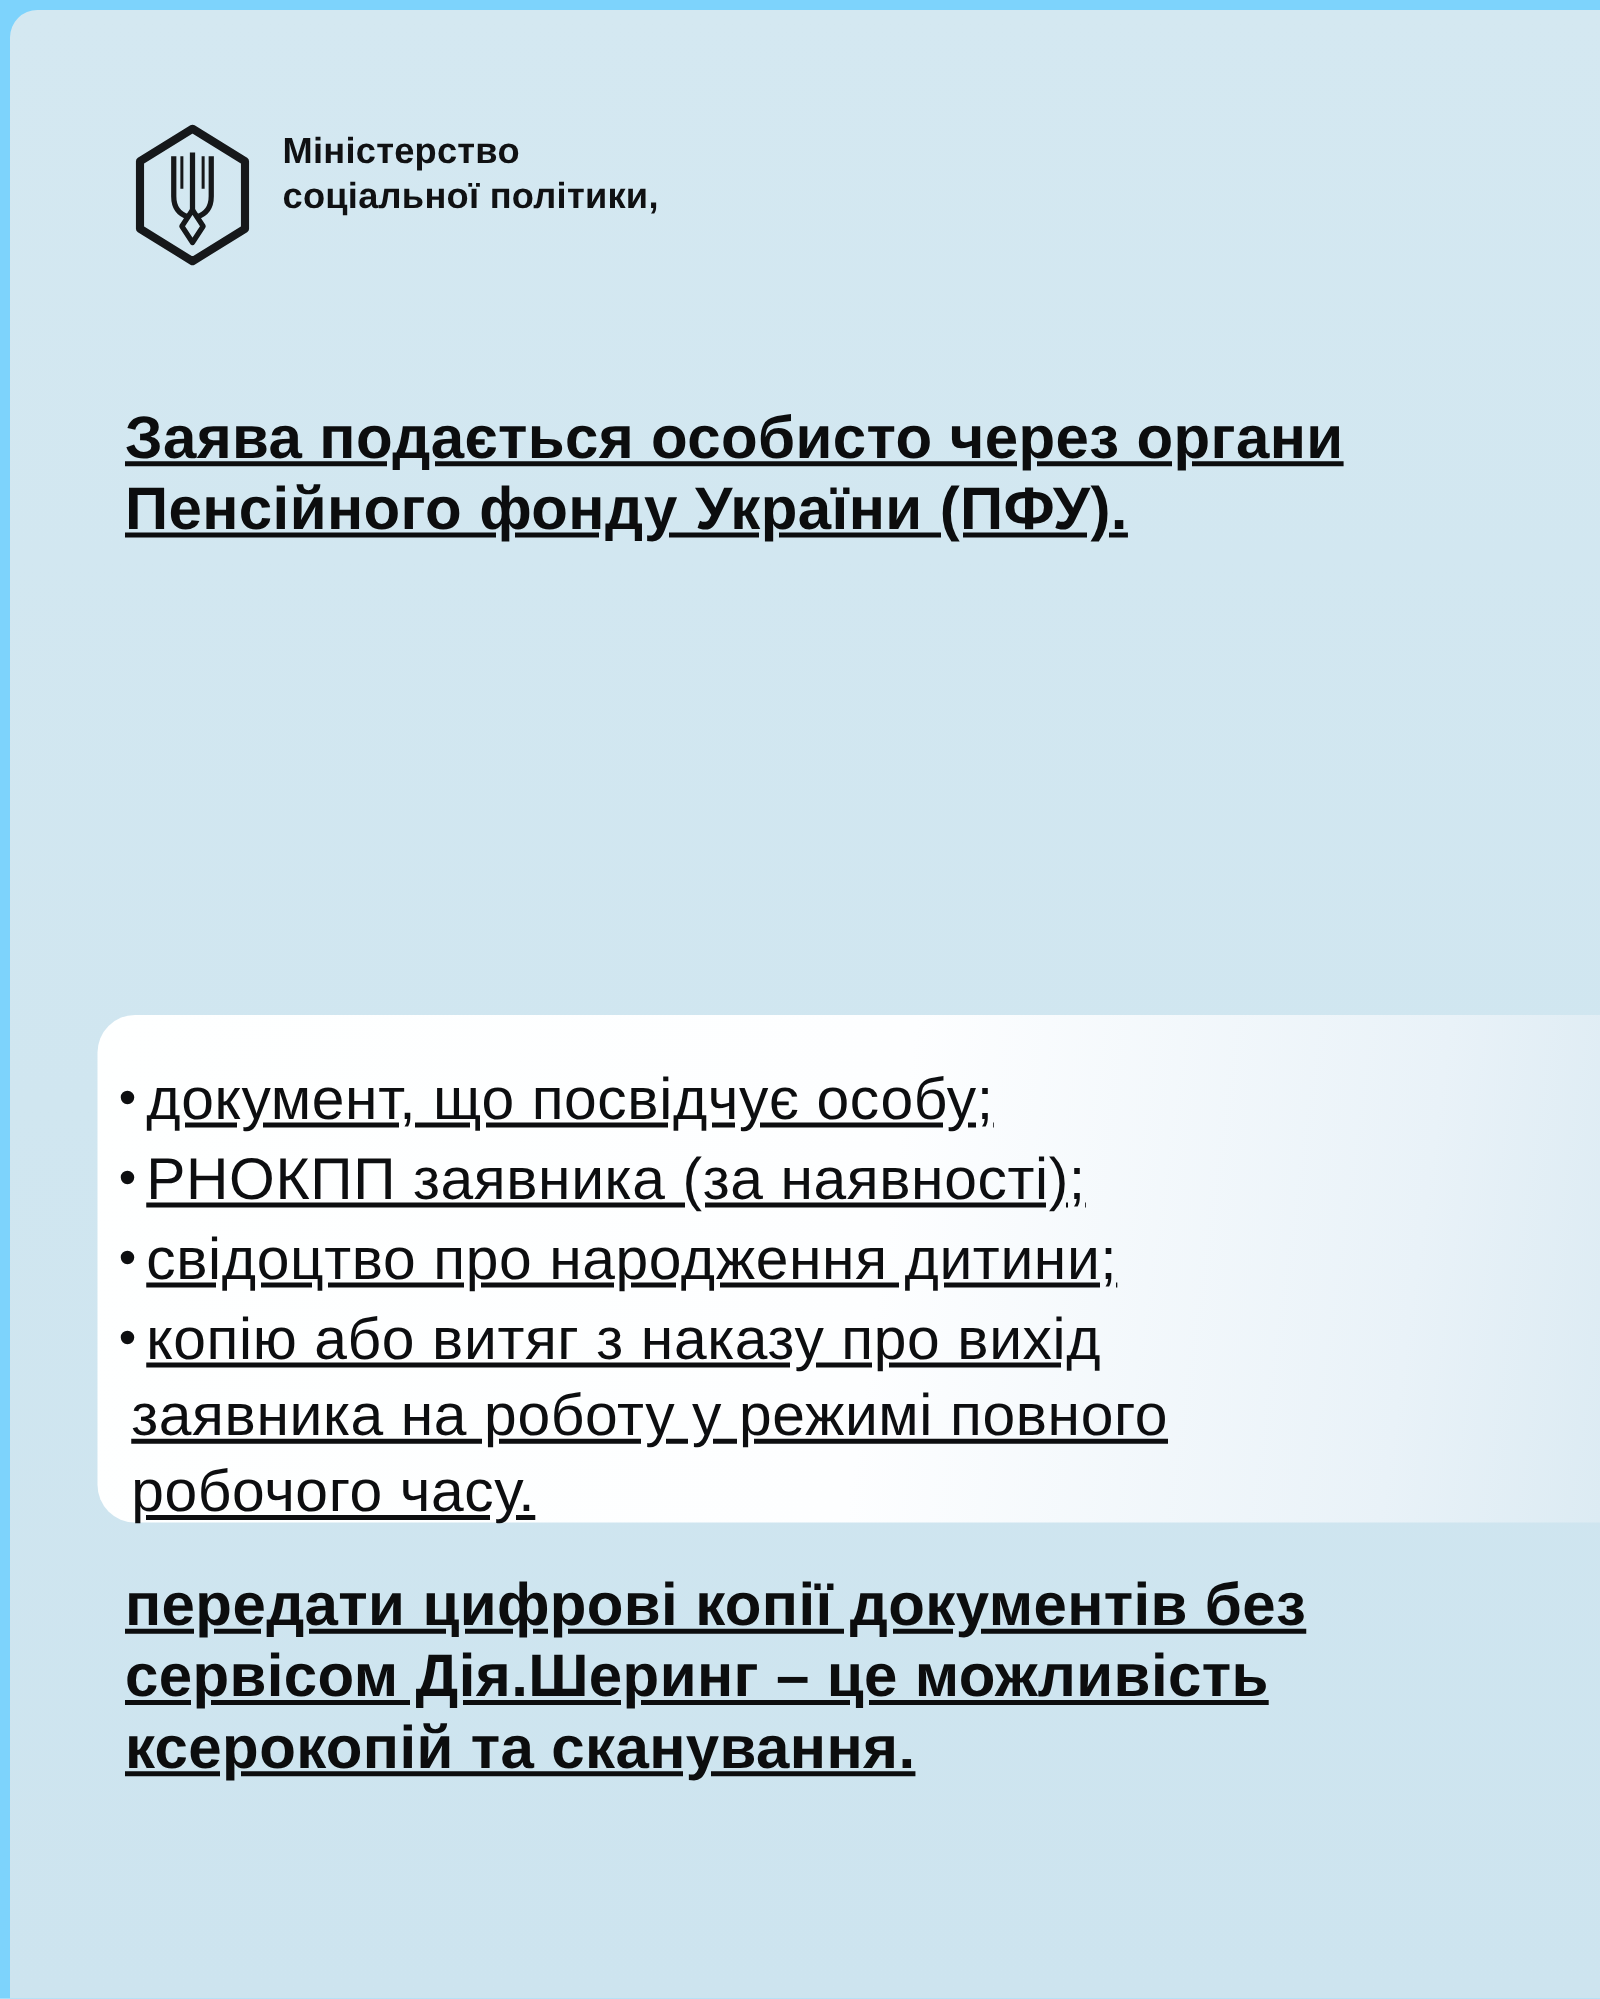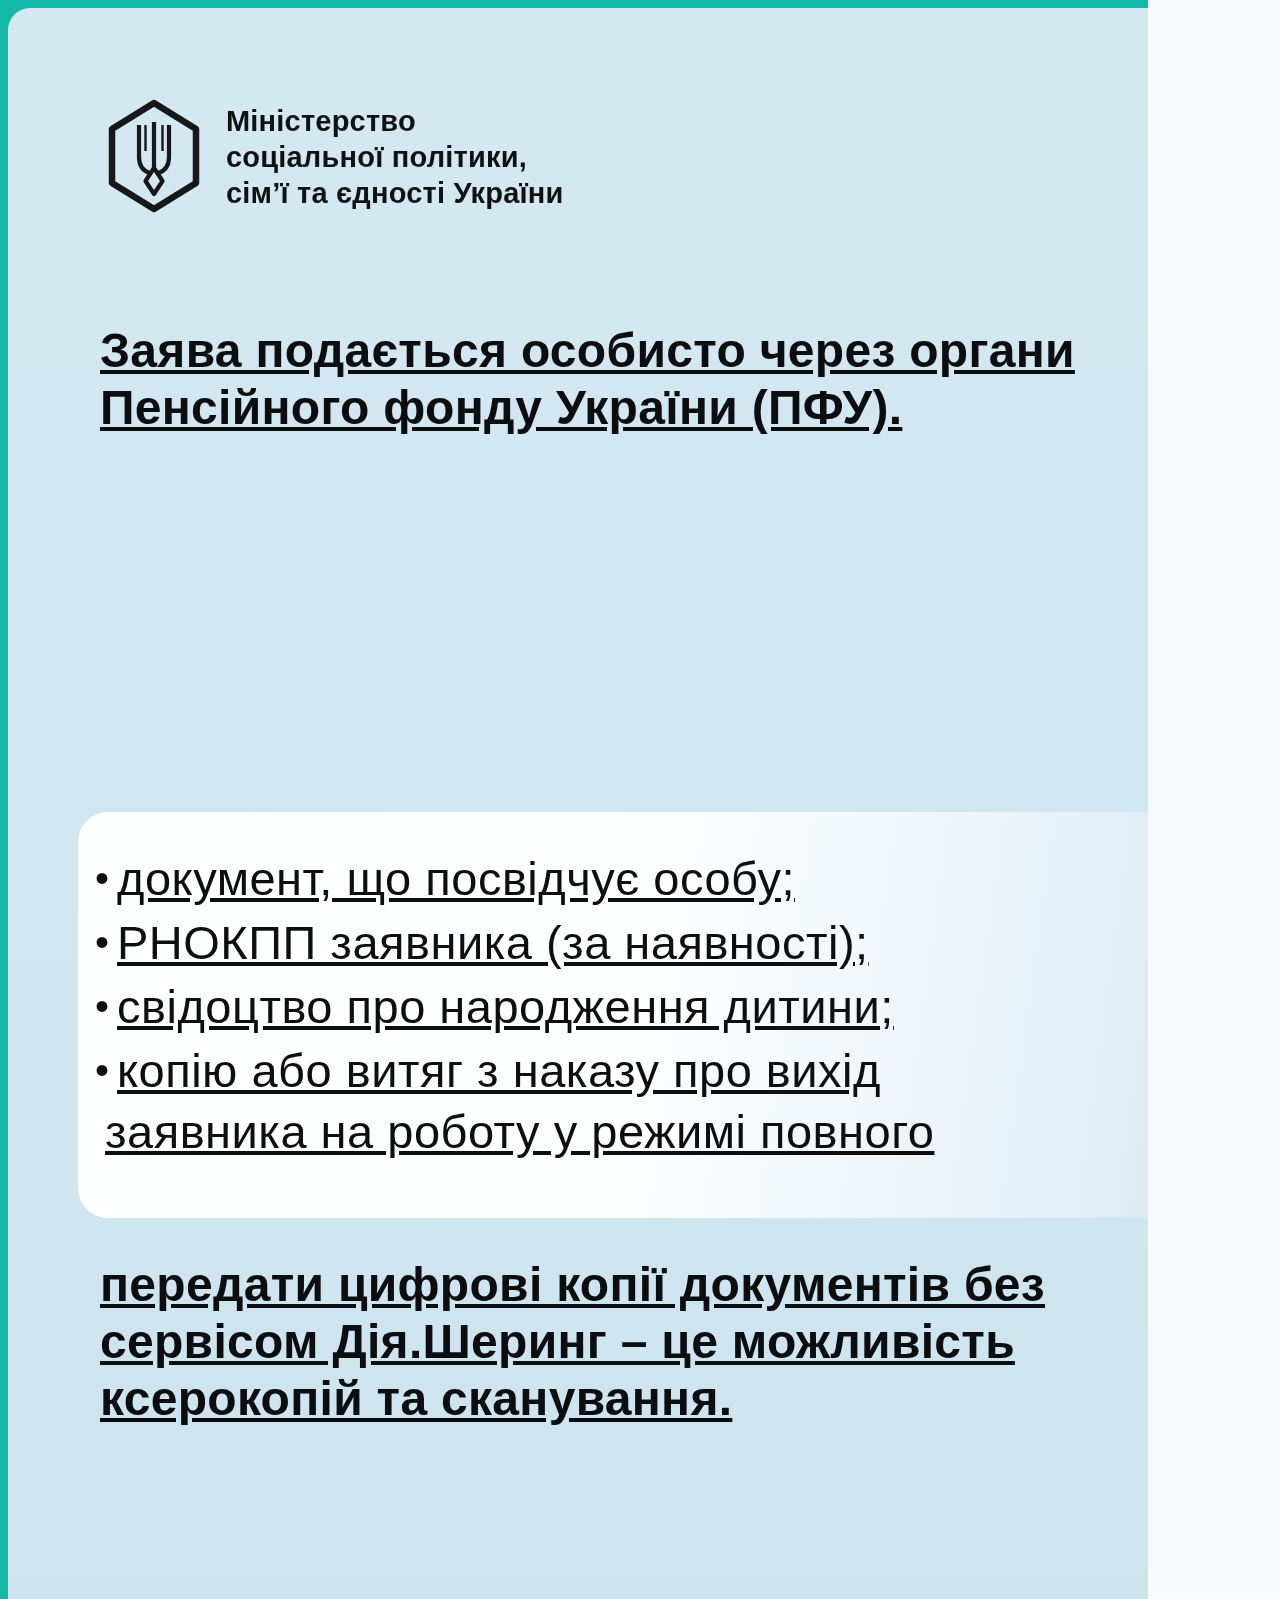--- a/index.html
+++ b/index.html
@@ -4,22 +4,22 @@
 <style>
   html, body { margin: 0; padding: 0; }
   body {
     width: 1280px; height: 1599px;
     background: #f7fafc;
     font-family: "Liberation Sans", sans-serif;
     -webkit-font-smoothing: antialiased;
   }
   .page {
     position: relative;
-    width: 1148px; height: 1599px;
-    background: #14b8a6;
+    width: 1280px; height: 1599px;
+    background: #7dd3fc;
     overflow: hidden;
   }
   .panel {
     position: absolute;
     top: 8px; left: 8px; right: 0; bottom: 0;
     background: linear-gradient(180deg, #d4e8f1 0%, #d0e6f0 55%, #cde4ef 100%);
     border-top-left-radius: 22px;
     overflow: hidden;
   }
   
@@ -101,21 +101,20 @@
             <path d="M46 23 V71"></path>
             <path d="M46 69 L54.5 82 L46 95 L37.5 82 Z"></path>
             <path d="M37.5 26 V52" stroke-width="2.4"></path>
             <path d="M54.5 26 V52" stroke-width="2.4"></path>
           </g>
         </g>
       </svg>
       <div class="logo-text">
         <div>Міністерство</div>
         <div>соціальної політики,</div>
-        <div>сім’ї та єдності України</div>
       </div>
     </div>
 
     <div class="para p1">
       <div>Заява подається особисто через органи</div>
       <div>Пенсійного фонду України (ПФУ).</div>
     </div>
 
 
 
@@ -140,20 +139,21 @@
         <div class="lines">
           <div>свідоцтво про народження дитини;</div>
         </div>
       </div>
 
       <div class="bullet">
         <span class="dot">•</span>
         <div class="lines">
           <div>копію або витяг з наказу про вихід</div>
           <div class="cont">заявника на роботу у режимі повного</div>
+          <div class="cont">робочого часу.</div>
         </div>
       </div>
 
     </div>
 
     <div class="para p3">
       <div>передати цифрові копії документів без</div>
       <div>сервісом Дія.Шеринг – це можливість</div>
       <div>ксерокопій та сканування.</div>
     </div>

